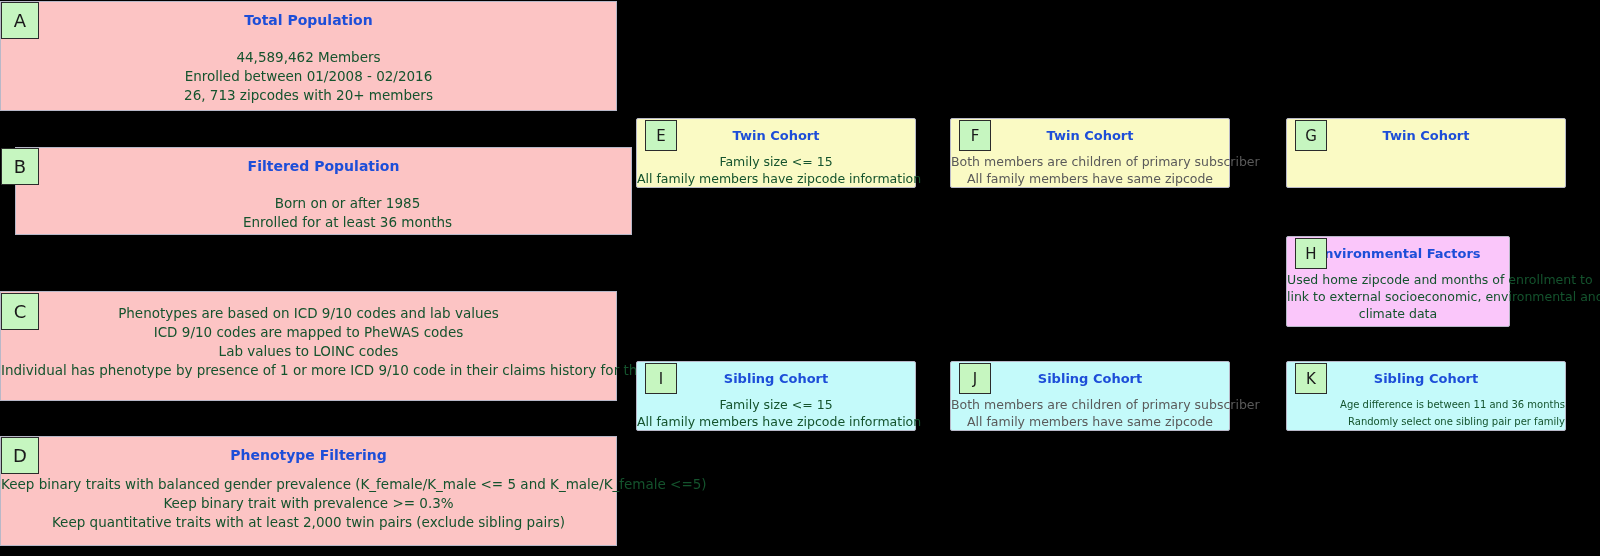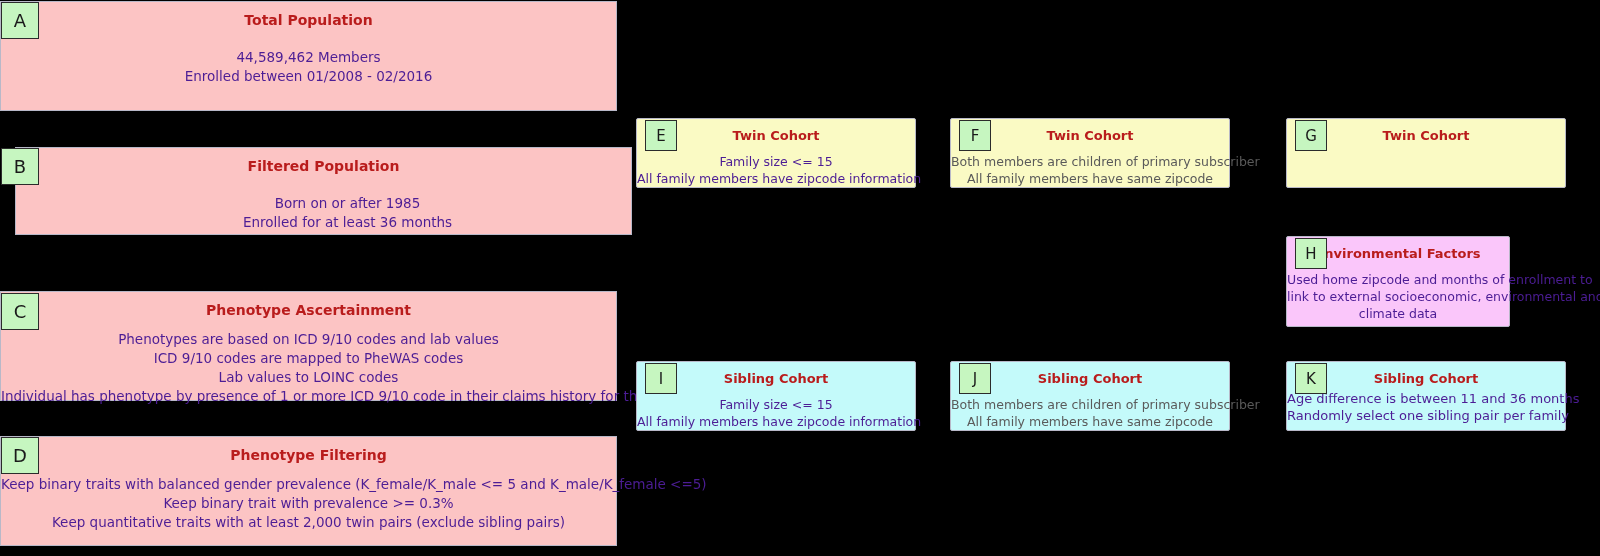--- a/index.html
+++ b/index.html
@@ -31,27 +31,27 @@
     overflow: visible;
   }
   .node.rounded {
     border-radius: 2px;
   }
   .node.square {
     border-radius: 0px;
   }
   .node .title {
     font-weight: bold;
-    color: #b91c1c;
+    color: #1d4ed8;
     text-align: center;
     width: 100%;
     white-space: nowrap;
   }
   .node .body {
-    color: #4c1d95;
+    color: #14532d;
     text-align: center;
     width: 100%;
     white-space: nowrap;
   }
   .node .body .line {
     display: block;
     white-space: nowrap;
   }
   .tag {
     position: absolute;
@@ -154,48 +154,48 @@
   #node-J .title { font-size: 13px; margin-top: 9px; }
   #node-J .body { font-size: 12.5px; margin-top: 10px; line-height: 17px; color: #5a5a5a; }
   #tag-J { left: 959px; top: 363px; width: 32px; height: 31px; font-size: 15px; }
 
   
   #node-K {
     left: 1286px; top: 361px; width: 280px; height: 70px;
     background: #c4fafa;
   }
   #node-K .title { font-size: 13px; margin-top: 9px; }
-  #node-K .body { font-size: 13px; margin-top: 4px; line-height: 17px; }
+  #node-K .body { font-size: 10px; margin-top: 10px; line-height: 17px; text-align: right; }
   #tag-K { left: 1295px; top: 363px; width: 32px; height: 31px; font-size: 15px; }
 </style>
 </head>
 <body>
 
 <div id="canvas">
 
   <div class="node square" id="node-A">
     <div class="title">Total Population</div>
     <div class="body">
         <span class="line">44,589,462 Members</span>
         <span class="line">Enrolled between 01/2008 - 02/2016</span>
+        <span class="line">26, 713 zipcodes with 20+ members</span>
       </div>
   </div>
   <div class="tag" id="tag-A">A</div>
 
   <div class="node square" id="node-B">
     <div class="title">Filtered Population</div>
     <div class="body">
         <span class="line">Born on or after 1985</span>
         <span class="line">Enrolled for at least 36 months</span>
       </div>
   </div>
   <div class="tag" id="tag-B">B</div>
 
   <div class="node square" id="node-C">
-    <div class="title">Phenotype Ascertainment</div>
     <div class="body">
         <span class="line">Phenotypes are based on ICD 9/10 codes and lab values</span>
         <span class="line">ICD 9/10 codes are mapped to PheWAS codes</span>
         <span class="line">Lab values to LOINC codes</span>
         <span class="line">Individual has phenotype by presence of 1 or more ICD 9/10 code in their claims history for that PheWAS code</span>
       </div>
   </div>
   <div class="tag" id="tag-C">C</div>
 
   <div class="node square" id="node-D">

